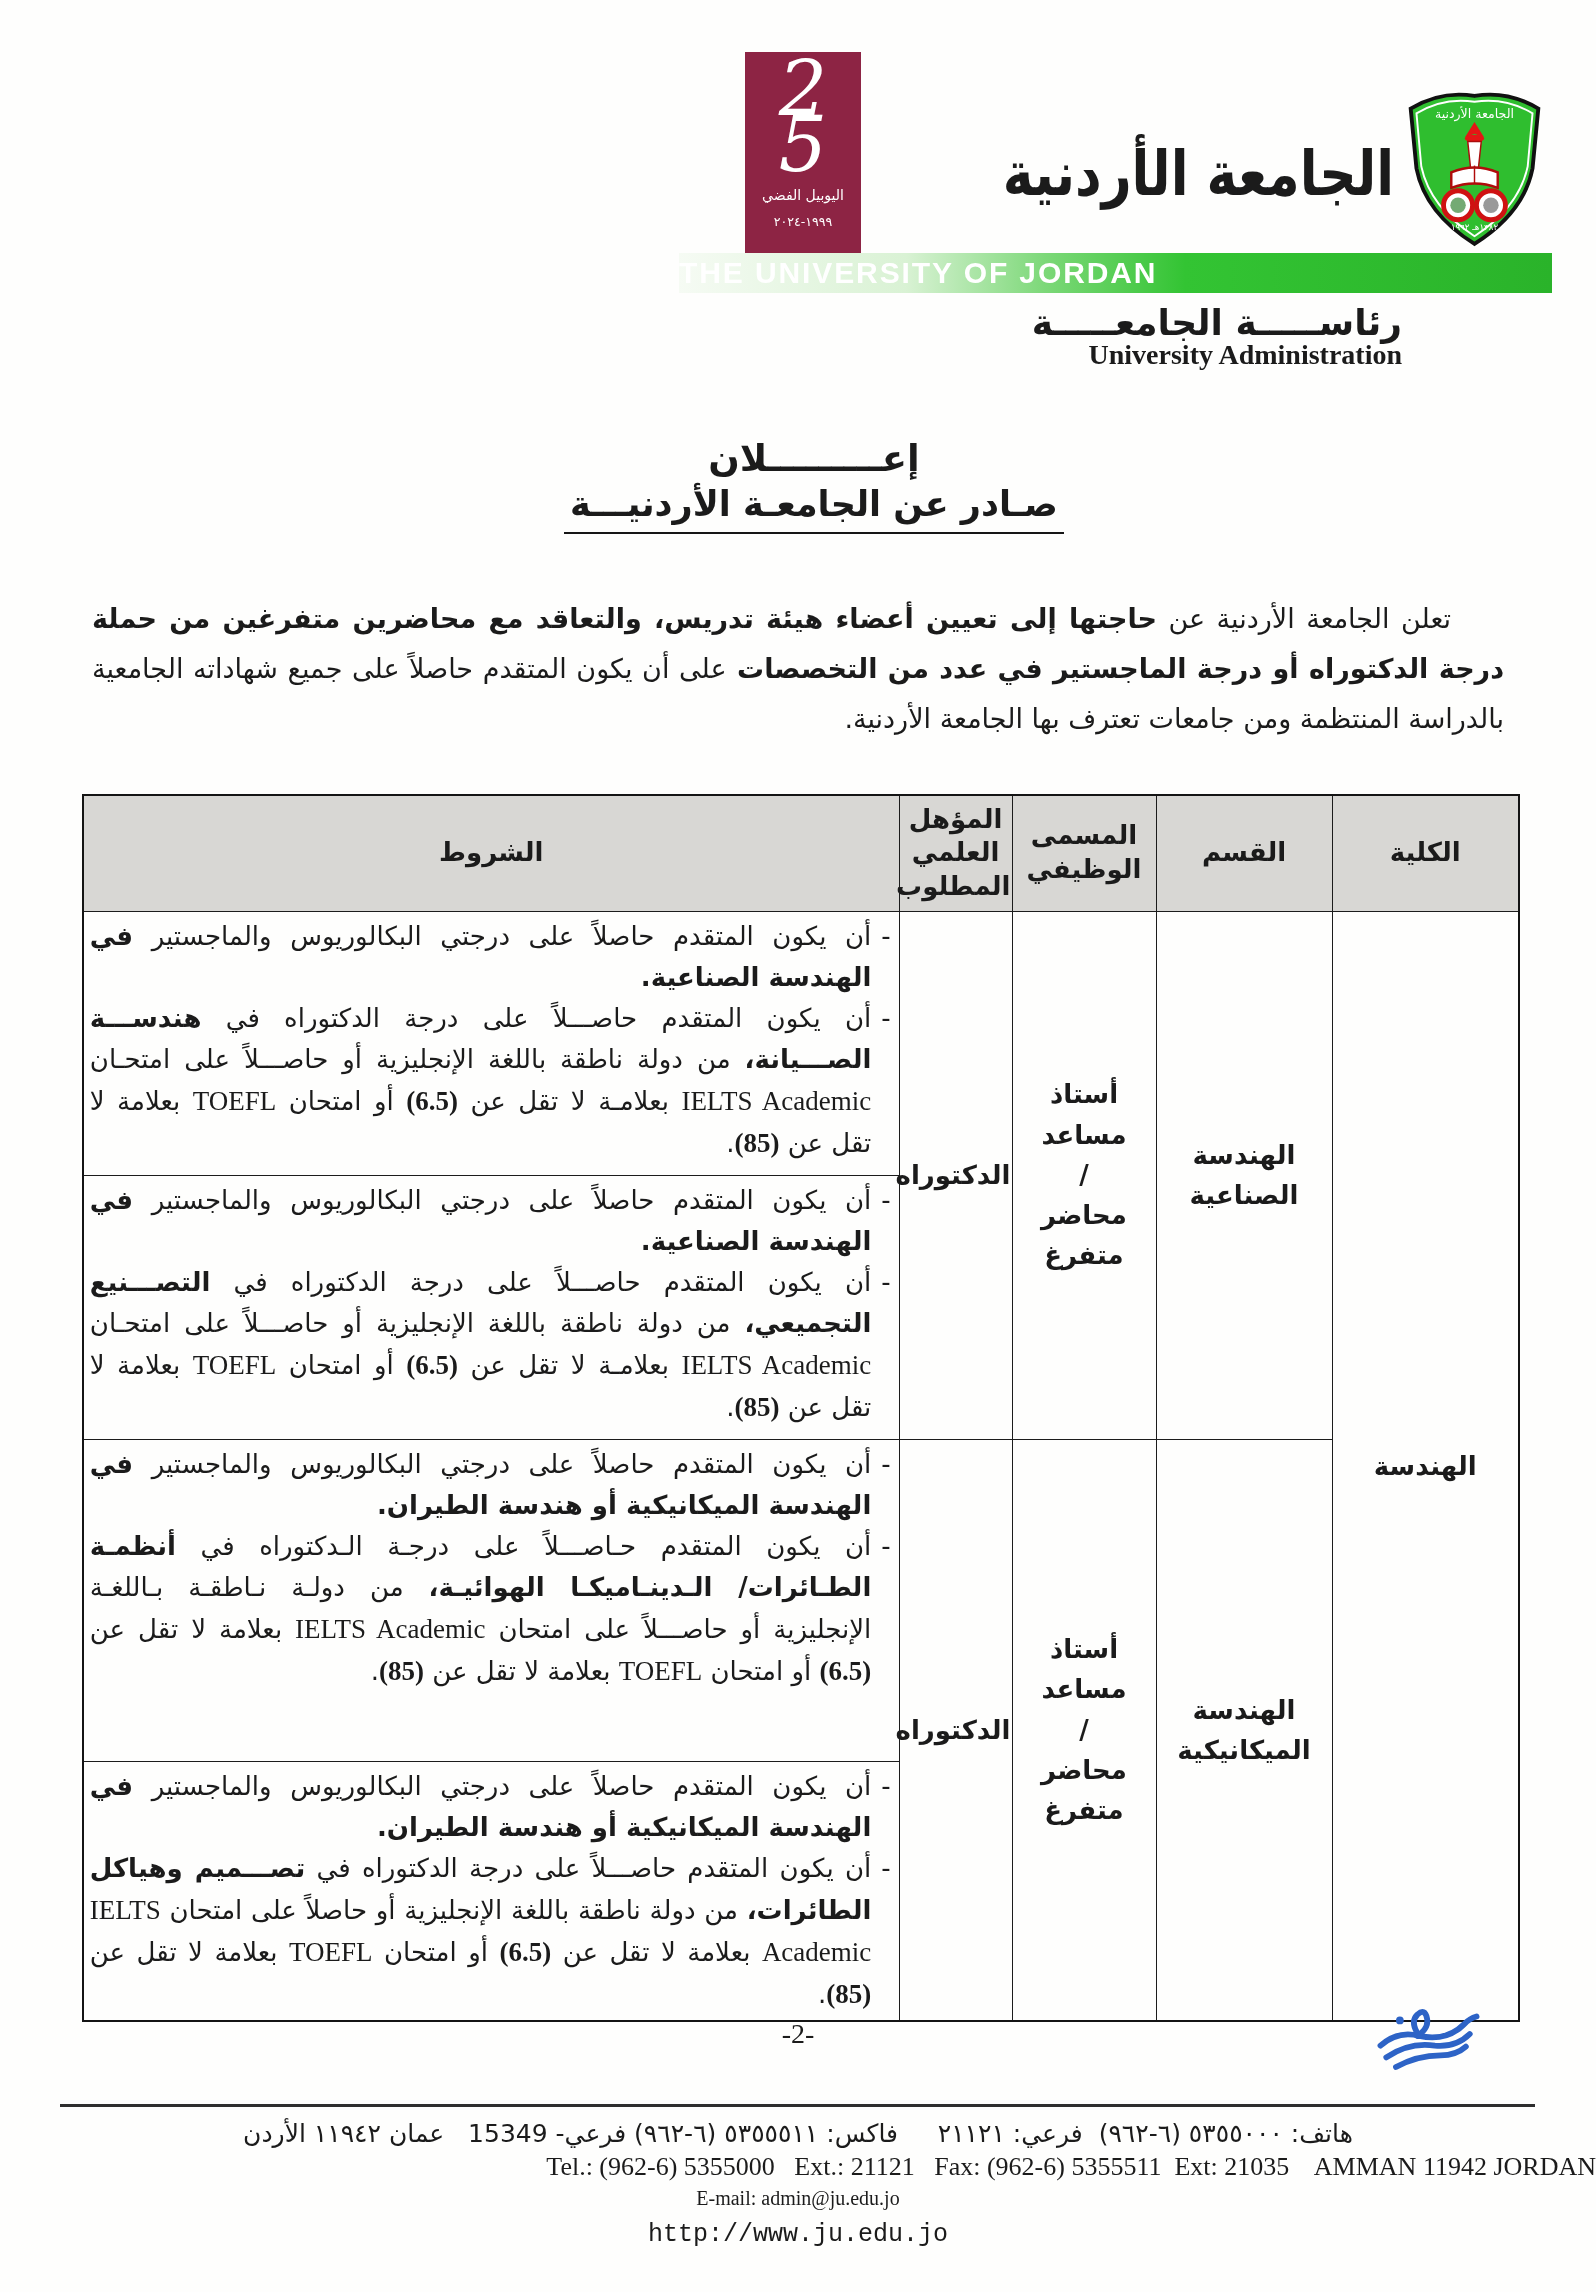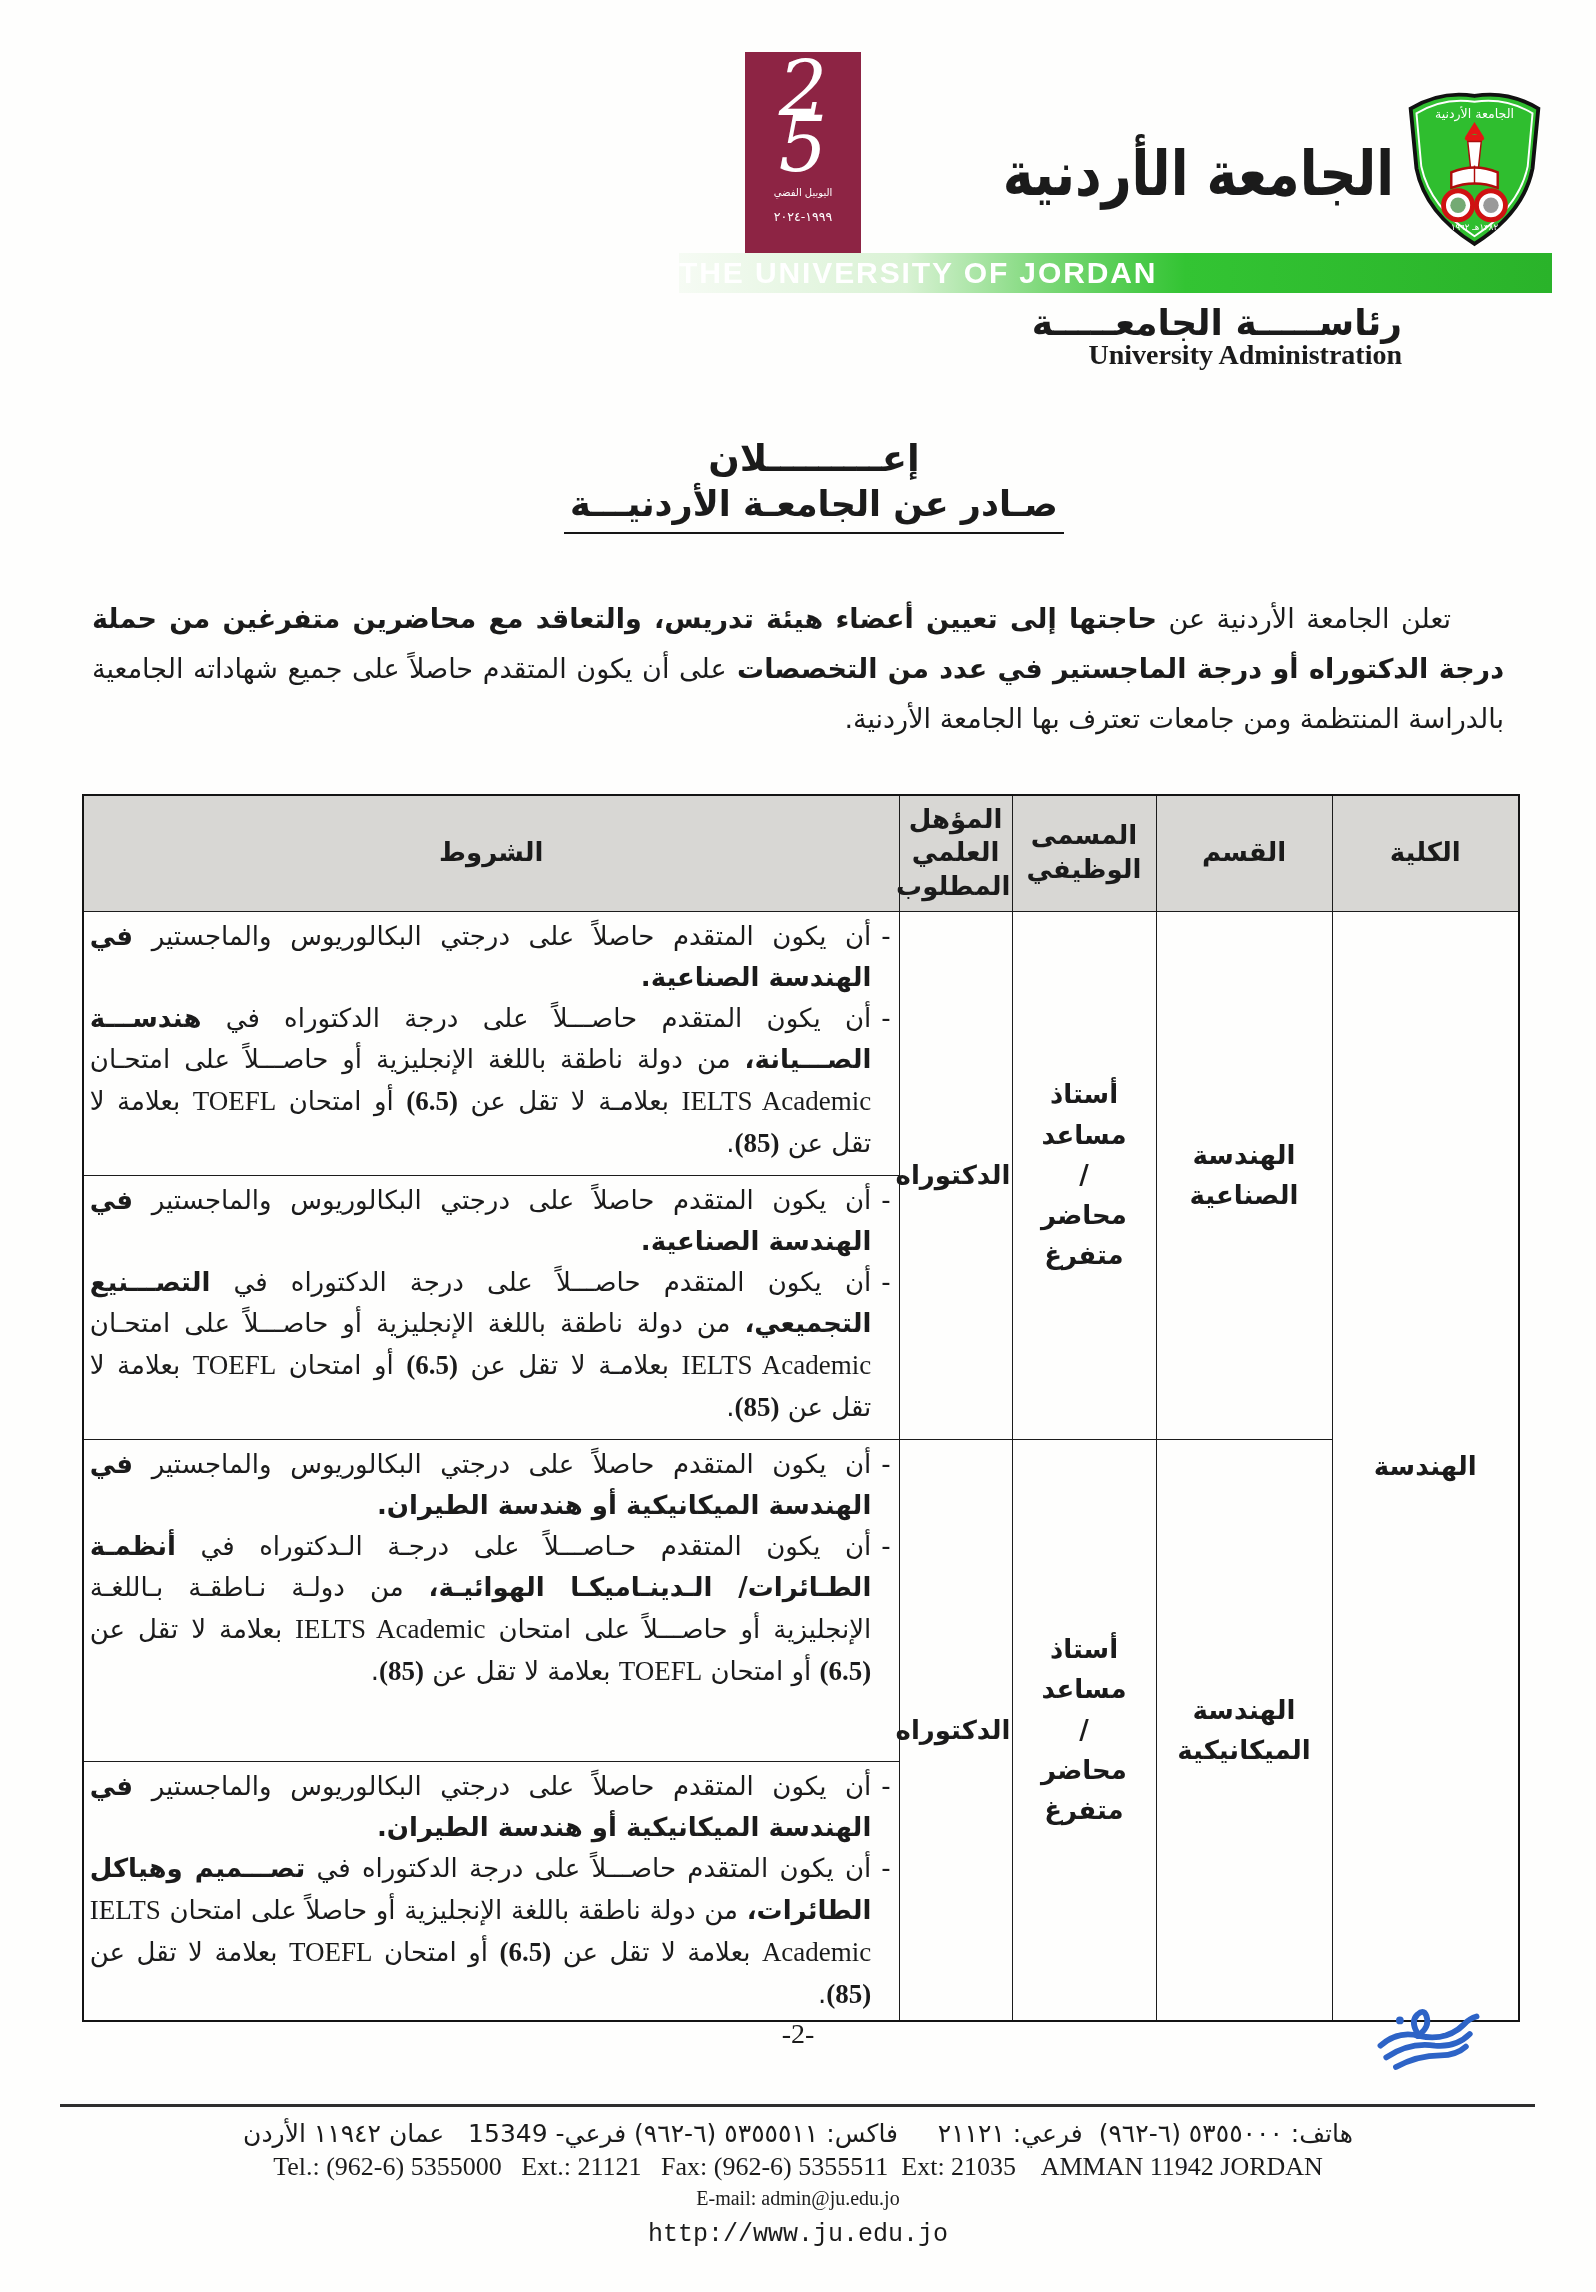--- a/index.html
+++ b/index.html
@@ -3,21 +3,21 @@
 <meta charset="utf-8">
 <style>
   html,body{margin:0;padding:0;background:#e8e8e8;}
   .page{position:relative;width:1596px;height:2292px;background:#fefefd;overflow:hidden;
         font-family:"DejaVu Sans",sans-serif;color:#1b1b1b;}
   
   .jubilee{position:absolute;left:745px;top:52px;width:116px;height:204px;background:#8d2444;
            color:#fff;text-align:center;box-sizing:border-box;padding-top:9.7px;}
   .jub-num{font-family:"DejaVu Serif",serif;font-style:italic;line-height:.72;font-size:76px;}
   .jub-num div{height:56px;}
-  .jub-label{font-size:10px;margin-top:13.6px;}
+  .jub-label{font-size:14px;margin-top:13.6px;}
   .jub-years{font-size:12.6px;margin-top:11px;letter-spacing:1px;direction:rtl;}
   .calligraphy{position:absolute;right:202px;top:138px;font-size:52px;font-weight:bold;
                direction:rtl;transform:scaleY(1.18);transform-origin:top right;letter-spacing:-1px;}
   .shield{position:absolute;left:1401px;top:85px;width:147px;height:167px;}
   .banner{position:absolute;left:679px;top:253px;width:873px;height:40px;line-height:40px;
           background:linear-gradient(90deg,#f6fbf4 0%,#d9f2d4 26%,#7cd878 42%,#33c433 58%,#2ab32a 100%);
           color:#fff;font-weight:bold;font-size:30px;letter-spacing:1.9px;text-align:left;
           box-sizing:border-box;padding-right:5px;font-family:"Liberation Sans",sans-serif;}
   .admin-ar{position:absolute;right:194px;top:302px;font-size:36px;font-weight:bold;direction:rtl;}
   .admin-en{position:absolute;right:194px;top:339px;font-size:28px;font-weight:bold;
@@ -47,21 +47,21 @@
   .dash{flex:0 0 19.4px;}
   .ct{flex:1;text-align:justify;}
   .ct .lat{font-size:27px;}
   
   .pagenum{position:absolute;left:0;right:0;top:2018px;text-align:center;font-size:28px;
            font-family:"Liberation Serif",serif;}
   .signature{position:absolute;left:1363px;top:1995px;width:131px;height:80px;}
   .f-sep{position:absolute;left:60px;top:2104px;width:1475px;border-top:3.9px solid #2e2e2e;}
   .f-ar{position:absolute;left:0;right:0;top:2119px;text-align:center;direction:rtl;
         font-size:25px;white-space:pre;}
-  .f-en{position:absolute;left:0;right:0;top:2152px;text-align:center;font-size:26px;
+  .f-en{position:absolute;left:0;right:0;top:2152px;text-align:right;font-size:26px;
         font-family:"Liberation Serif",serif;white-space:pre;}
   .f-em{position:absolute;left:0;right:0;top:2187px;text-align:center;font-size:20px;
         font-family:"Liberation Serif",serif;}
   .f-url{position:absolute;left:0;right:0;top:2220px;text-align:center;font-size:25px;
          font-family:Liberation Mono, monospace;}
 </style>
 </head>
 <body>
 
 <div class="page">

